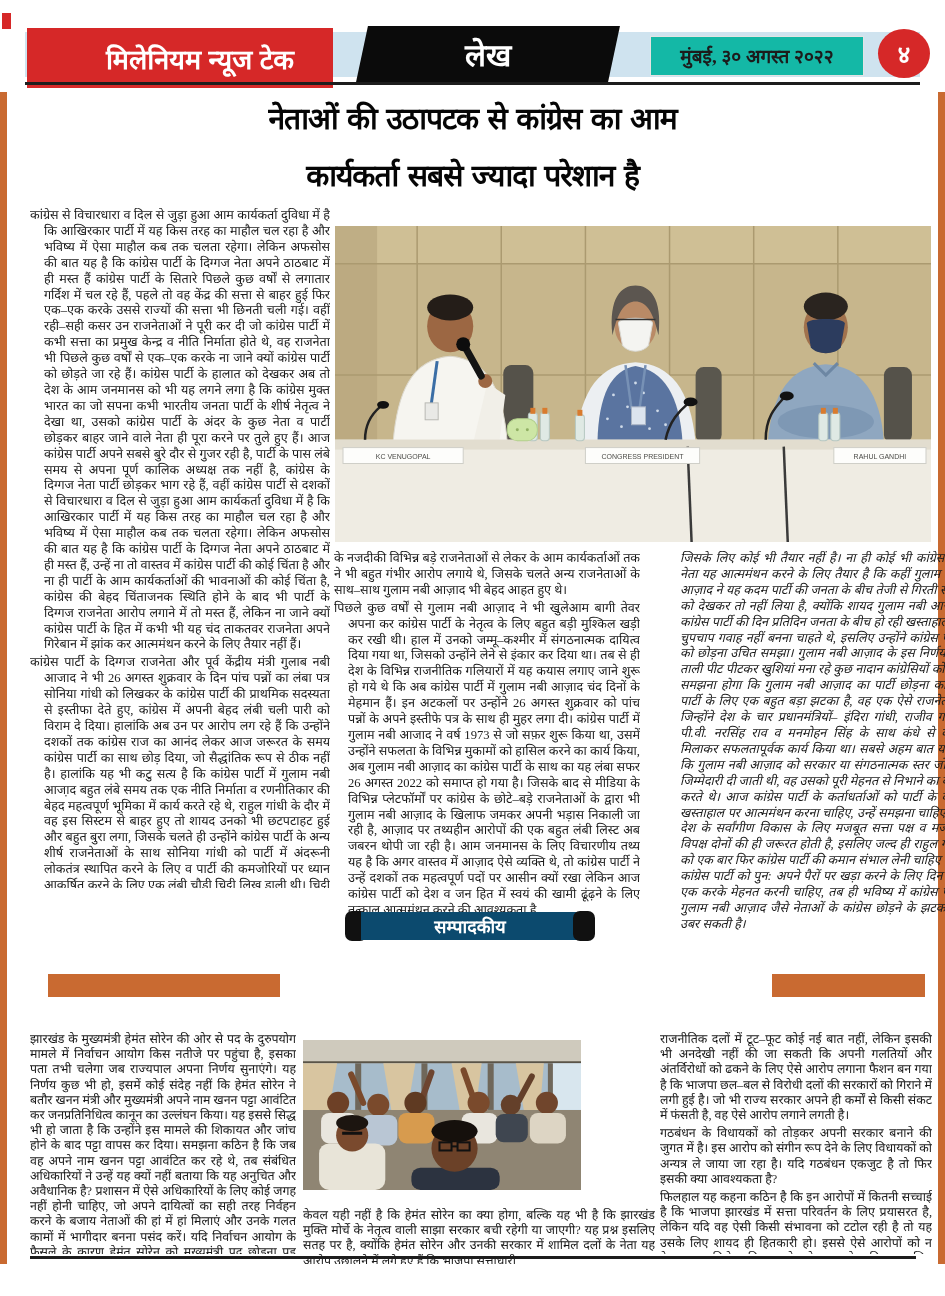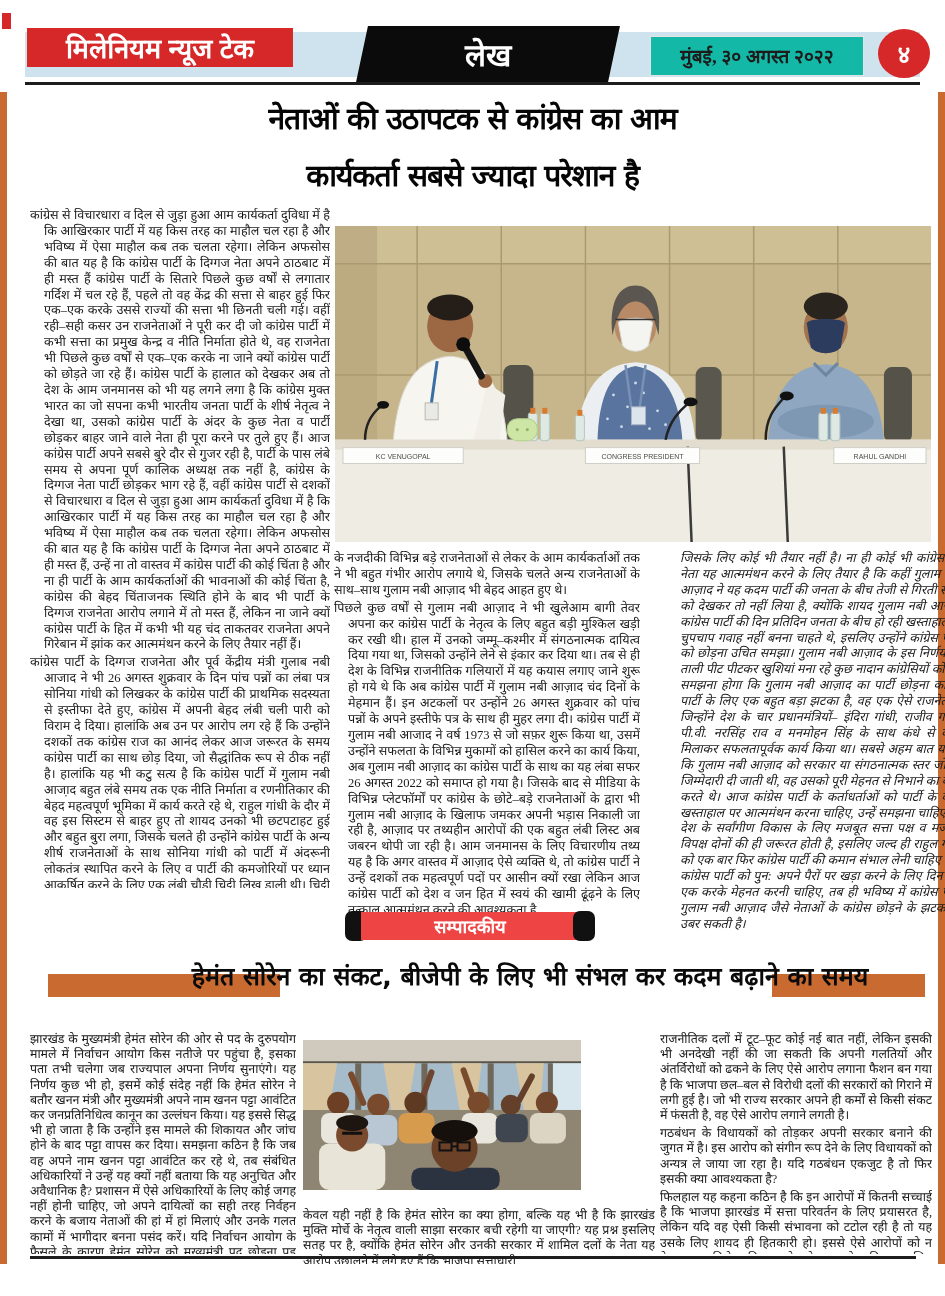--- a/index.html
+++ b/index.html
@@ -5,22 +5,22 @@
   html,body{margin:0;padding:0;background:#ffffff;}
   .page{position:relative;width:945px;height:1296px;background:#ffffff;overflow:hidden;
         font-family:"Liberation Serif","DejaVu Serif",serif;color:#1c1c1c;}
   .side-strip{position:absolute;top:92px;width:7px;height:1172px;background:#c96a31;}
   .side-strip.left{left:0;}
   .side-strip.right{right:0;}
   .corner-mark{position:absolute;left:2px;top:13px;width:9px;height:16px;background:#d62828;}
 
   
   .band{position:absolute;left:25px;top:32px;width:895px;height:45px;background:#cfe3ef;}
-  .brand-box{position:absolute;left:27px;top:28px;width:266px;height:39px;background:#d62828;
-             display:flex;align-items:center;justify-content:center;}
+  .brand-box{position:absolute;left:27px;top:28px;width:266px;height:60px;background:#d62828;
+             display:flex;align-items:center;justify-content:center;padding-left:40px;}
   .brand-box span{color:#fff;font-weight:bold;font-size:27px;font-family:"Liberation Sans","DejaVu Sans",sans-serif;white-space:nowrap;}
   .section-box{position:absolute;left:362px;top:26px;width:252px;height:56px;background:#0b0b0b;
                transform:skewX(-12deg);display:flex;align-items:center;justify-content:center;}
   .section-box span{transform:skewX(12deg);color:#fff;font-weight:bold;font-size:31px;
                     font-family:"Liberation Sans","DejaVu Sans",sans-serif;}
   .date-box{position:absolute;left:650px;top:36px;width:212px;height:38px;background:#14b8a6;
             border:1px solid #e3e3e3;display:flex;align-items:center;justify-content:center;}
   .date-box span{font-weight:bold;font-size:19px;white-space:nowrap;}
   .page-circle{position:absolute;left:878px;top:29px;width:52px;height:49px;background:#d62828;
                border-radius:50%;display:flex;align-items:center;justify-content:center;}
@@ -40,21 +40,21 @@
   .col1{left:30px;top:208px;width:300px;height:680px;}
   .col2{left:334px;top:551px;width:306px;height:366px;}
   .col3{left:680px;top:551px;width:282px;height:380px;font-style:italic;}
 
   .photo1{position:absolute;left:335px;top:226px;width:596px;height:316px;}
   .photo2{position:absolute;left:303px;top:1040px;width:278px;height:150px;}
 
   
   .kicker{position:absolute;left:345px;top:911px;width:250px;height:30px;display:flex;align-items:stretch;}
   .kicker .cap{width:22px;background:#111;border-radius:7px;}
-  .kicker .bar{flex:1;background:#ef4444;margin:1px -6px;display:flex;align-items:center;justify-content:center;}
+  .kicker .bar{flex:1;background:#0c4a6e;margin:1px -6px;display:flex;align-items:center;justify-content:center;}
   .kicker .bar span{color:#fff;font-weight:bold;font-size:18px;font-family:"Liberation Sans","DejaVu Sans",sans-serif;}
   .h2bar{position:absolute;top:974px;height:23px;background:#c96a31;}
   .h2bar.left{left:48px;width:232px;}
   .h2bar.right{left:772px;width:153px;}
   .headline2{position:absolute;left:160px;top:958px;width:740px;text-align:center;white-space:nowrap;
              font-family:"DejaVu Sans","Liberation Sans",sans-serif;font-weight:900;font-size:25px;color:#0a0a0a;}
   .bcol{position:absolute;text-align:justify;overflow:hidden;font-size:12.4px;line-height:15.2px;color:#191919;}
   .bcol p{margin:0 0 3px 0;}
   .bcol1{left:30px;top:1032px;width:266px;height:222px;}
   .bcol2{left:303px;top:1208px;width:352px;height:56px;}
@@ -207,21 +207,20 @@
   <div class="kicker">
     <div class="cap"></div>
     <div class="bar">
       <span>सम्पादकीय</span>
     </div>
     <div class="cap"></div>
   </div>
 
   <div class="h2bar left"></div>
   <div class="h2bar right"></div>
-  <div class="headline2">हेमंत सोरेन का संकट, बीजेपी के लिए भी संभल कर कदम बढ़ाने का समय</div>
 
   <div class="bcol bcol1">
     <p>झारखंड के मुख्यमंत्री हेमंत सोरेन की ओर से पद के दुरुपयोग मामले में निर्वाचन आयोग किस नतीजे पर पहुंचा है, इसका पता तभी चलेगा जब राज्यपाल अपना निर्णय सुनाएंगे। यह निर्णय कुछ भी हो, इसमें कोई संदेह नहीं कि हेमंत सोरेन ने बतौर खनन मंत्री और मुख्यमंत्री अपने नाम खनन पट्टा आवंटित कर जनप्रतिनिधित्व कानून का उल्लंघन किया। यह इससे सिद्ध भी हो जाता है कि उन्होंने इस मामले की शिकायत और जांच होने के बाद पट्टा वापस कर दिया। समझना कठिन है कि जब वह अपने नाम खनन पट्टा आवंटित कर रहे थे, तब संबंधित अधिकारियों ने उन्हें यह क्यों नहीं बताया कि यह अनुचित और अवैधानिक है? प्रशासन में ऐसे अधिकारियों के लिए कोई जगह नहीं होनी चाहिए, जो अपने दायित्वों का सही तरह निर्वहन करने के बजाय नेताओं की हां में हां मिलाएं और उनके गलत कामों में भागीदार बनना पसंद करें। यदि निर्वाचन आयोग के फैसले के कारण हेमंत सोरेन को मुख्यमंत्री पद छोड़ना पड़ सकता है तो यह कोई नई–अनोखी बात नहीं होगी, क्योंकि पद के दुरुपयोग को लेकर पहले भी विधायकों और सांसदों की सदस्यता जा चुकी है। राज्यपाल के फैसले की प्रतीक्षा के बीच प्रश्न</p>
   </div>
 
   <svg class="photo2" viewBox="0 0 277 148" preserveAspectRatio="none">
     <rect x="0" y="0" width="277" height="148" fill="#8f8573"></rect>
     <rect x="0" y="0" width="277" height="22" fill="#cfcabd"></rect>
     <line x1="0" y1="22" x2="277" y2="22" stroke="#5a5448" stroke-width="2"></line>
     <rect x="0" y="23" width="277" height="46" fill="#a7bccb"></rect>

